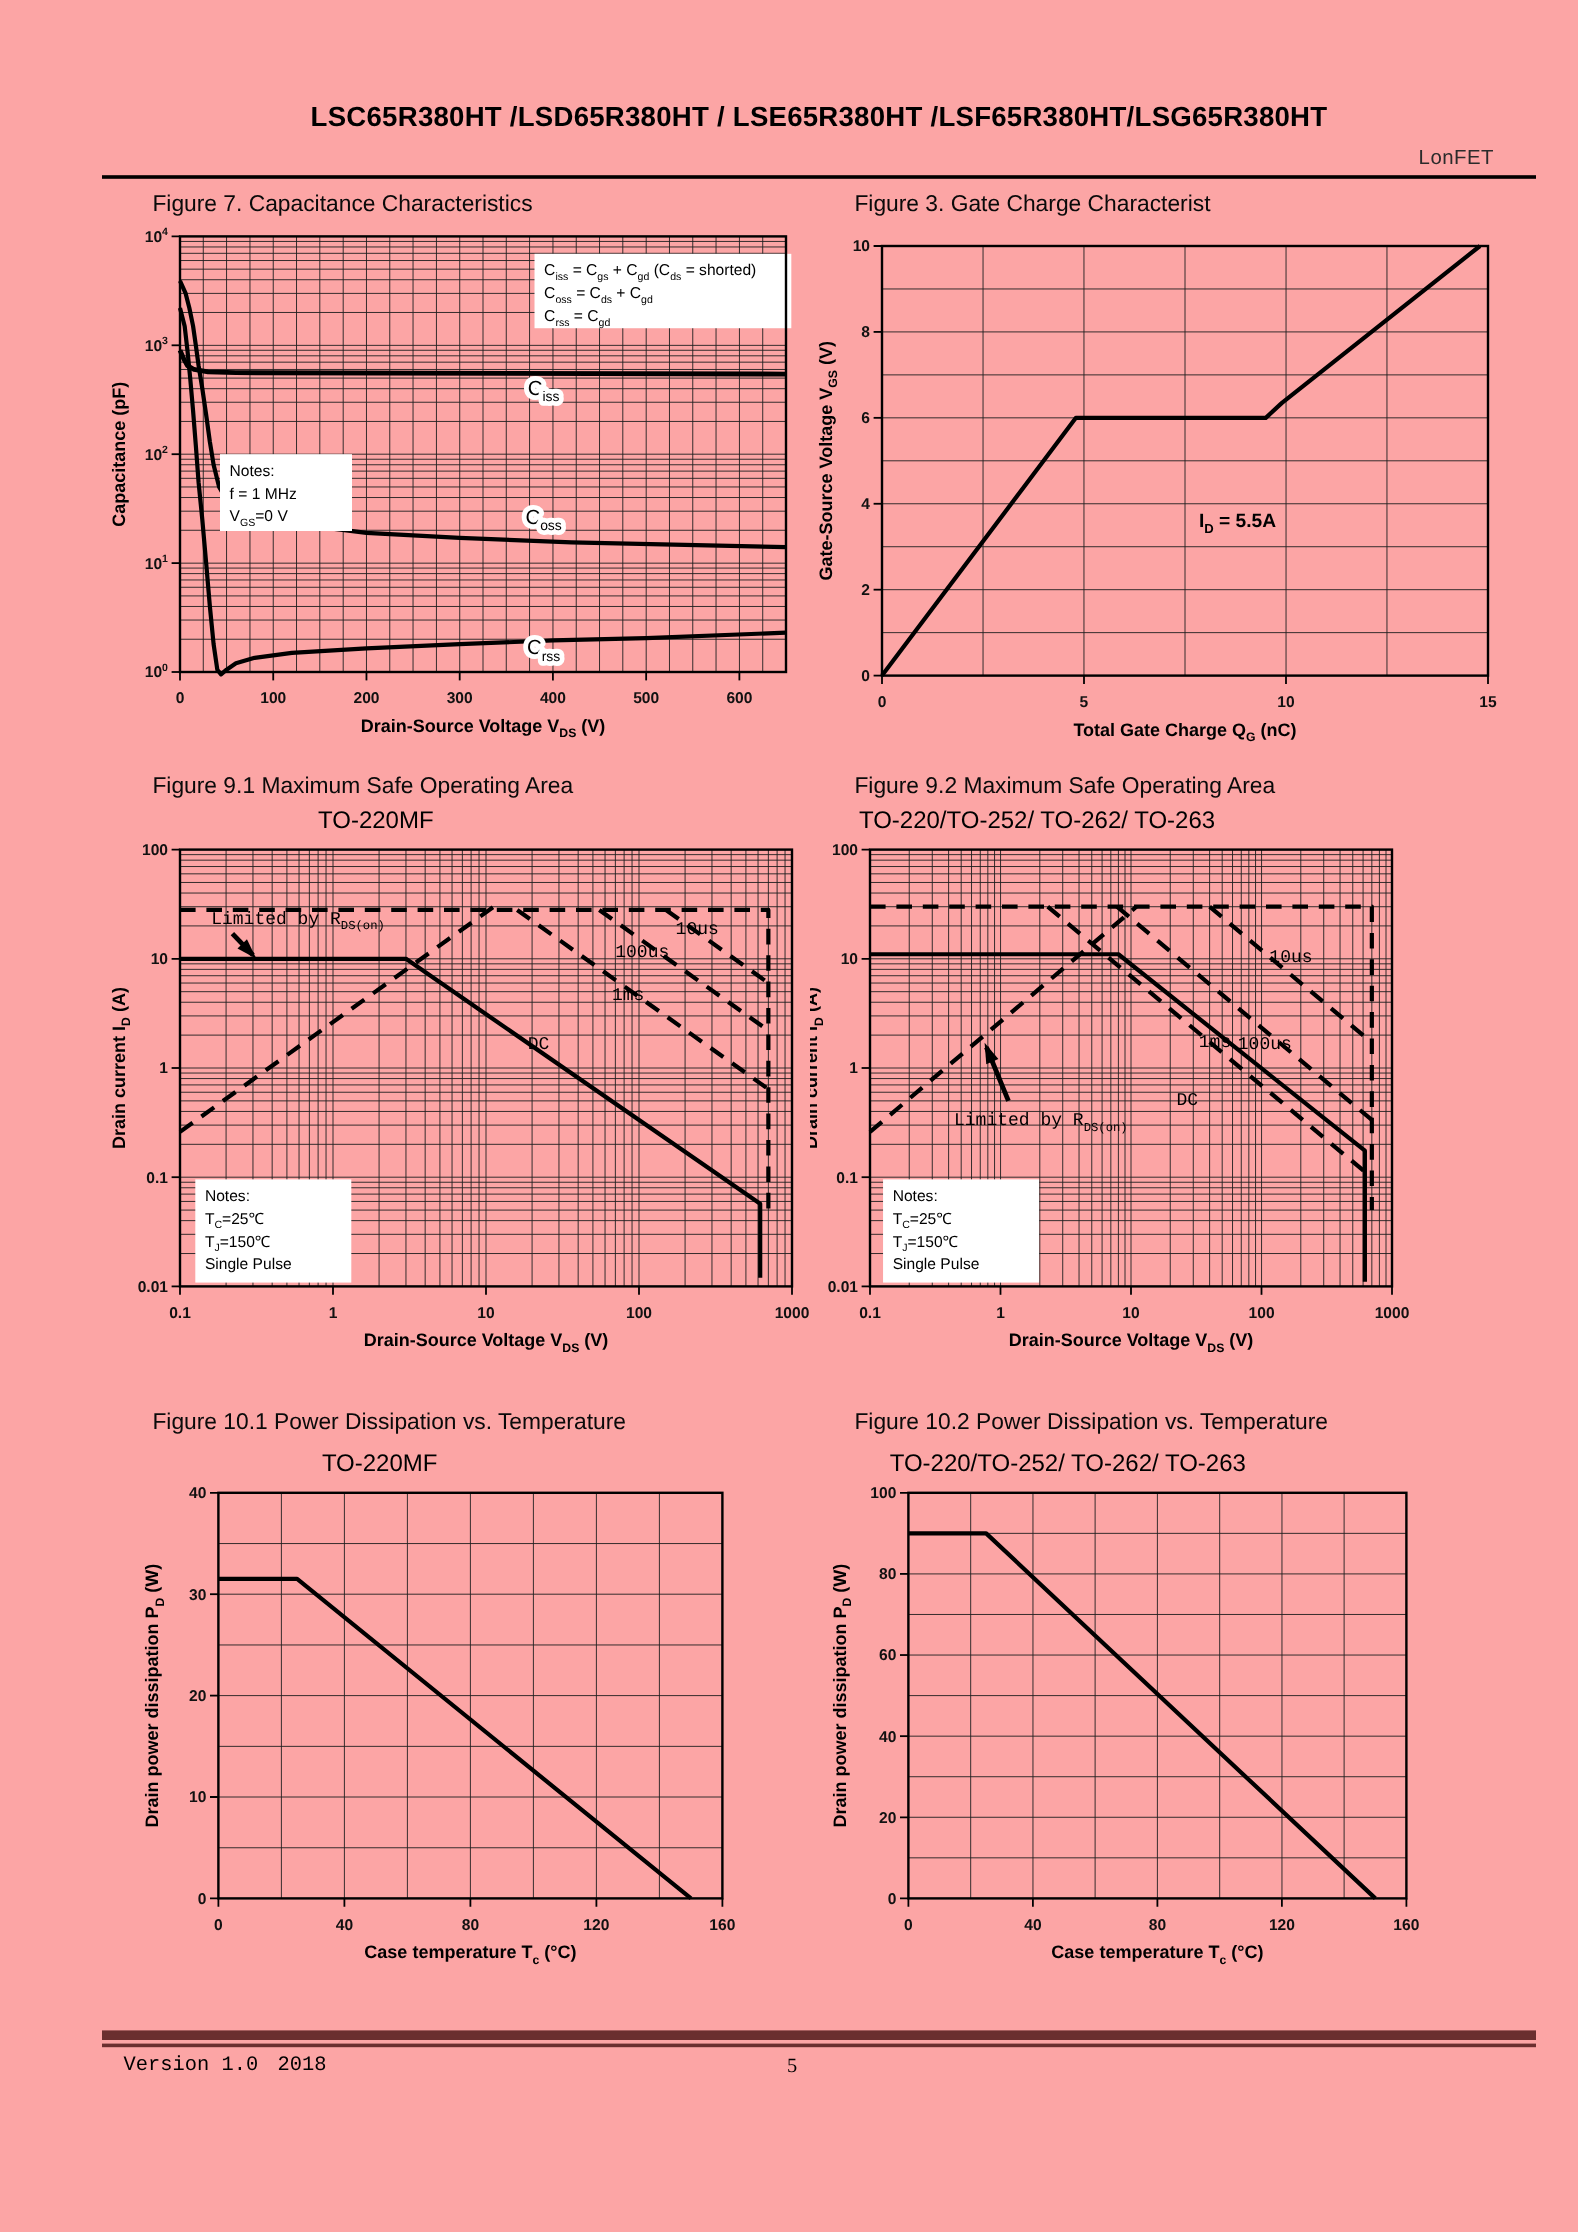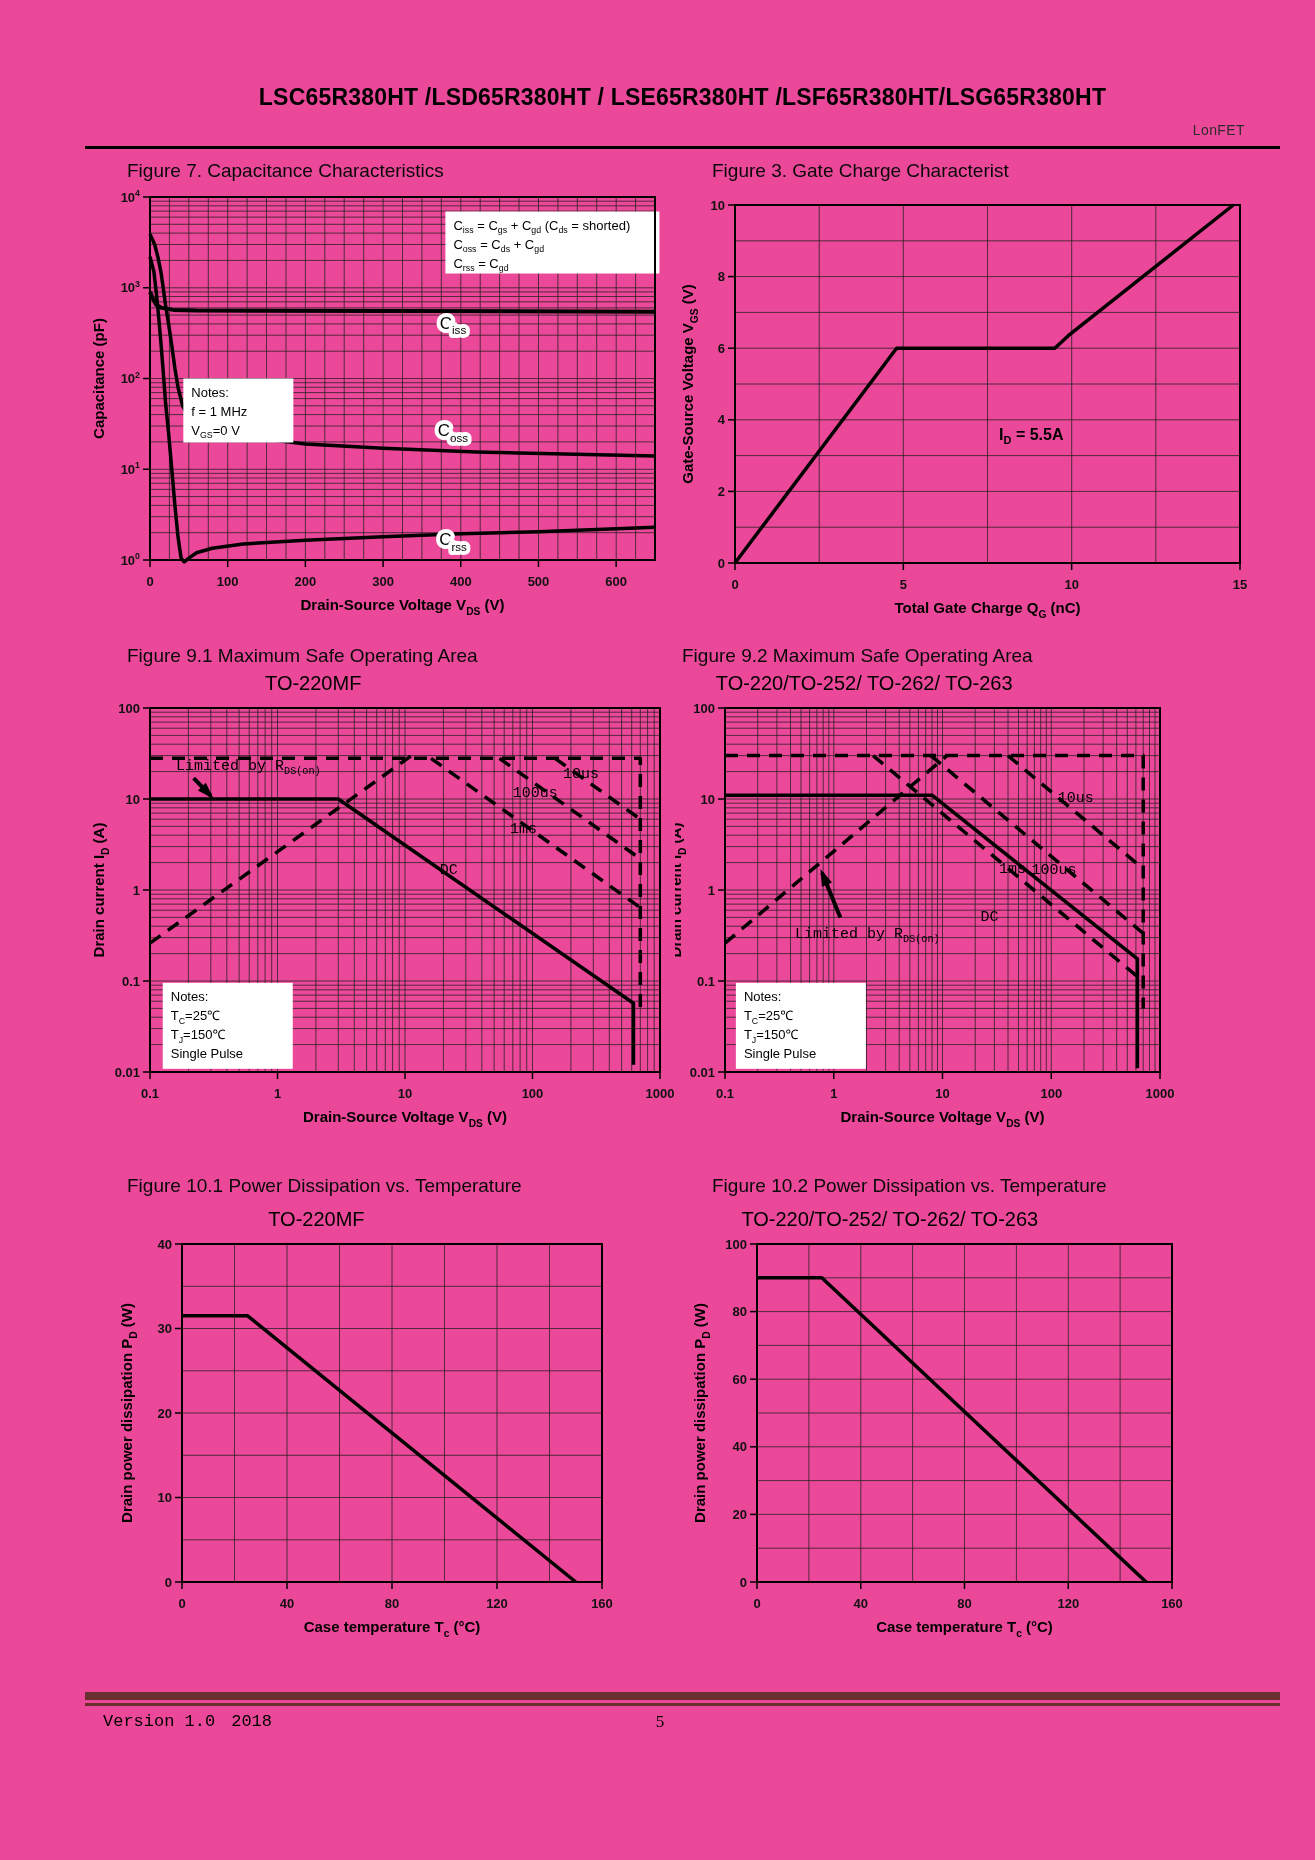--- a/index.html
+++ b/index.html
@@ -1,21 +1,21 @@
 <!DOCTYPE html>
 <html><head>
 <meta charset="utf-8">
 <style>
   html,body{margin:0;padding:0;background:#ffffff;}
-  .page{position:relative;width:1315px;height:1860px;background:#ec4899;
+  .page{position:relative;width:1315px;height:1860px;background:#fca5a5;
         font-family:"Liberation Sans",sans-serif;color:#000;overflow:hidden;}
   .hdr-title{position:absolute;left:85px;top:84px;width:1195px;text-align:center;
              font-size:23px;font-weight:bold;letter-spacing:0.2px;}
   .hdr-brand{position:absolute;left:85px;top:122px;width:1160px;text-align:right;
-             font-size:14px;color:#2b2b2b;letter-spacing:0.4px;}
+             font-size:17px;color:#2b2b2b;letter-spacing:0.4px;}
   .hdr-rule{position:absolute;left:85px;top:146px;width:1195px;height:3px;background:#000;}
   .fig-caption{position:absolute;font-size:19px;color:#0a0a0a;white-space:nowrap;margin-left:24px;}
   .figsvg{position:absolute;}
   .ftr-rule1{position:absolute;left:85px;top:1692px;width:1195px;height:8px;}
   .ftr-rule2{position:absolute;left:85px;top:1703px;width:1195px;height:3px;}
   .ftr-text{position:absolute;left:103px;top:1712px;font-family:Liberation Mono, monospace;
             font-size:17px;}
   .ftr-text span{margin-right:16px;}
   .ftr-page{position:absolute;left:85px;top:1712px;width:1150px;text-align:center;
             font-family:"Liberation Serif",serif;font-size:17px;}
@@ -25,21 +25,21 @@
 
 <div class="page">
 
   <div class="hdr-title">LSC65R380HT /LSD65R380HT / LSE65R380HT /LSF65R380HT/LSG65R380HT</div>
   <div class="hdr-brand">LonFET</div>
   <div class="hdr-rule"></div>
 
   <div class="fig-caption" style="left:103px;top:160px">Figure 7. Capacitance Characteristics</div>
   <div class="fig-caption" style="left:688px;top:160px">Figure 3. Gate Charge Characterist</div>
   <div class="fig-caption" style="left:103px;top:645px">Figure 9.1 Maximum Safe Operating Area</div>
-  <div class="fig-caption" style="left:658px;top:645px">Figure 9.2 Maximum Safe Operating Area</div>
+  <div class="fig-caption" style="left:688px;top:645px">Figure 9.2 Maximum Safe Operating Area</div>
   <div class="fig-caption" style="left:103px;top:1175px">Figure 10.1 Power Dissipation vs. Temperature</div>
   <div class="fig-caption" style="left:688px;top:1175px">Figure 10.2 Power Dissipation vs. Temperature</div>
 
   <svg id="chart0" class="figsvg" style="left:85px;top:183px" width="600" height="460" viewBox="0 0 600 460">
       <g stroke="#1f1f1f" stroke-width="0.75">
         <line x1="65.0" y1="14" x2="65.0" y2="377"></line>
         <line x1="84.4" y1="14" x2="84.4" y2="377"></line>
         <line x1="103.8" y1="14" x2="103.8" y2="377"></line>
         <line x1="123.3" y1="14" x2="123.3" y2="377"></line>
         <line x1="142.7" y1="14" x2="142.7" y2="377"></line>

